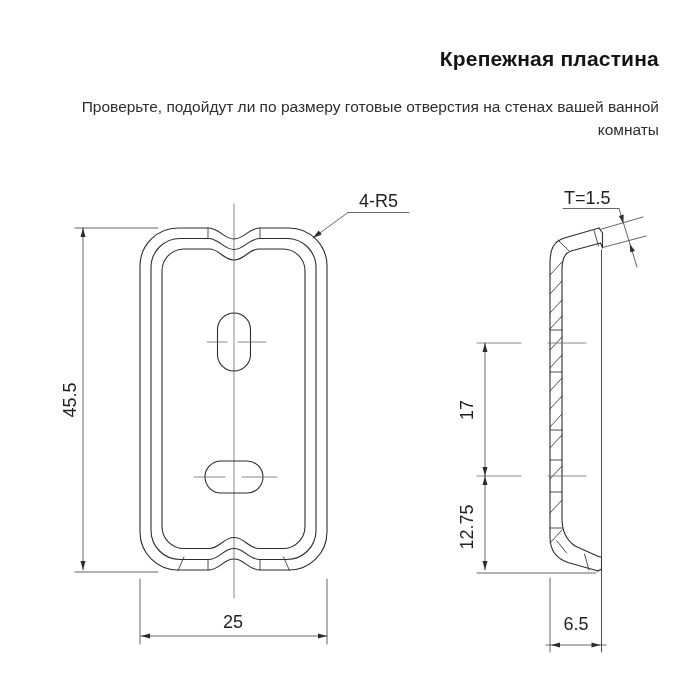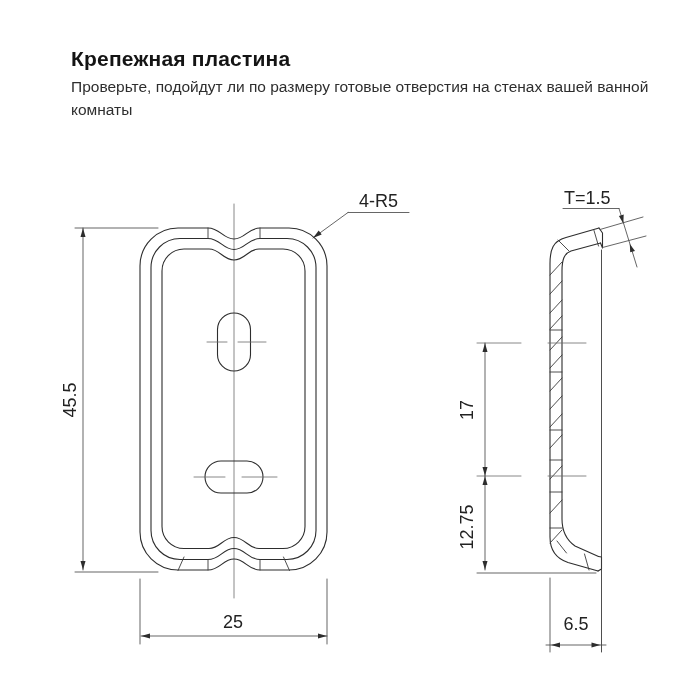--- a/index.html
+++ b/index.html
@@ -1,20 +1,20 @@
 <!DOCTYPE html>
 <html><head>
 <meta charset="utf-8">
 <style>
   html,body{margin:0;padding:0;background:#ffffff;}
   .page{position:relative;width:700px;height:700px;background:#fff;overflow:hidden;
         font-family:"Liberation Sans","DejaVu Sans",sans-serif;}
-  .header{position:absolute;left:71px;top:47px;width:600px;}
+  .header{position:absolute;left:59px;top:47px;width:600px;text-align:right;}
   .title{font-size:21px;font-weight:bold;color:#141414;letter-spacing:.2px;}
-  .subtitle{margin-top:4px;font-size:15.5px;line-height:23px;color:#2e2e2e;}
+  .subtitle{margin-top:24px;font-size:15.5px;line-height:23px;color:#2e2e2e;}
   svg text{font-family:"Liberation Sans","DejaVu Sans",sans-serif;font-size:18px;fill:#222;}
   .outline{fill:none;stroke:#2d2d2d;stroke-width:1.1;stroke-linejoin:round;stroke-linecap:round;}
   .thin{fill:none;stroke:#3a3a3a;stroke-width:0.9;stroke-linecap:round;}
   .dim{fill:none;stroke:#4a4a4a;stroke-width:0.85;stroke-linecap:round;}
   .center{fill:none;stroke:#6b6b6b;stroke-width:0.8;stroke-linecap:round;}
   .arrow{fill:#2d2d2d;stroke:none;}
 </style>
 </head>
 <body>
 

